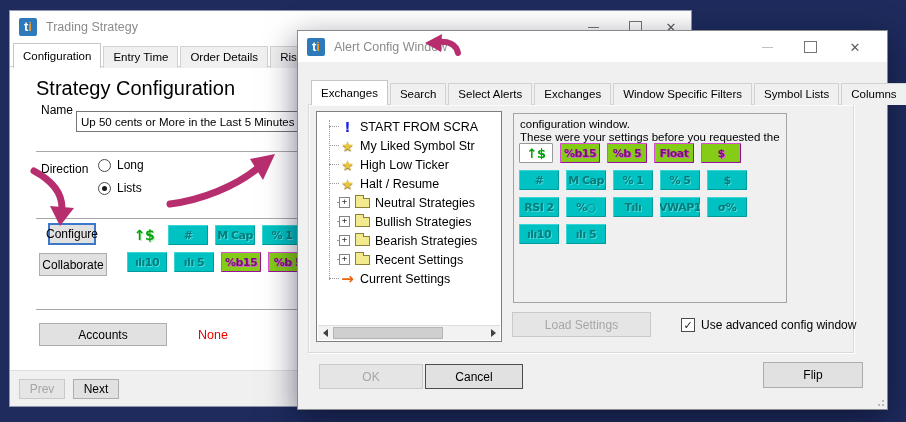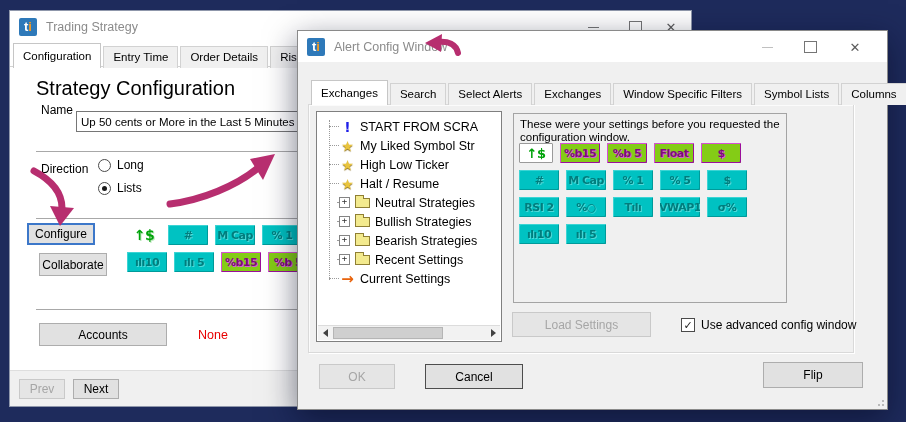--- a/index.html
+++ b/index.html
@@ -148,21 +148,21 @@
     <span class="radio"></span>
     <span>Long</span>
   </div>
   <div class="radio-row" style="left:88px;top:170px">
     <span class="radio on"></span>
     <span>Lists</span>
   </div>
 
   <div class="sep" style="left:26px;top:207px;width:640px"></div>
 
-  <div class="btn focused" style="left:17px;top:212px;width:68px;height:22px">Configure</div>
+  <div class="btn focused" style="left:38px;top:212px;width:48px;height:22px">Configure</div>
   <div class="btn" style="left:29px;top:242px;width:68px;height:23px">Collaborate</div>
 
   <div class="iconsgrid" id="bg-icons" style="position:absolute;left:117px;top:214px">
       <div class="icrow">
         <span class="ic plain">↑$</span>
         <span class="ic teal">#</span>
         <span class="ic teal">M Cap</span>
         <span class="ic teal">% 1</span>
       </div>
       <div class="icrow">
@@ -290,22 +290,22 @@
         </span>
       <span class="sthumb"></span>
       <span class="sbtn right">
           <span class="tri-r"></span>
         </span>
     </div>
   </div>
 
   <div class="groupbox">
     <div class="note">
+      <div>configuration window.</div>
       <div>These were your settings before you requested the</div>
-      <div>configuration window.</div>
     </div>
     <div class="iconsgrid" id="fg-icons">
         <div class="icrow">
           <span class="ic alert">↑$</span>
           <span class="ic magenta">%b15</span>
           <span class="ic magenta">%b 5</span>
           <span class="ic magenta">Float</span>
           <span class="ic magenta">$</span>
         </div>
         <div class="icrow">
@@ -329,21 +329,21 @@
       </div>
   </div>
 
   <div class="btn disabled" style="left:214px;top:281px;width:139px;height:25px">Load Settings</div>
 
   <div class="checkrow" style="left:383px;top:287px">
     <span class="checkbox">✓</span>
     <span>Use advanced config window</span>
   </div>
 
-  <div class="btn disabled" style="left:21px;top:333px;width:76px;height:25px">OK</div>
+  <div class="btn disabled" style="left:21px;top:333px;width:104px;height:25px">OK</div>
   <div class="btn default" style="left:127px;top:333px;width:98px;height:25px">Cancel</div>
   <div class="btn" style="left:465px;top:331px;width:100px;height:26px">Flip</div>
 
   <div class="grip">
     <i style="right:0;bottom:0"></i>
       <i style="right:4px;bottom:0"></i>
       <i style="right:0;bottom:4px"></i>
   </div>
 </div>
 

